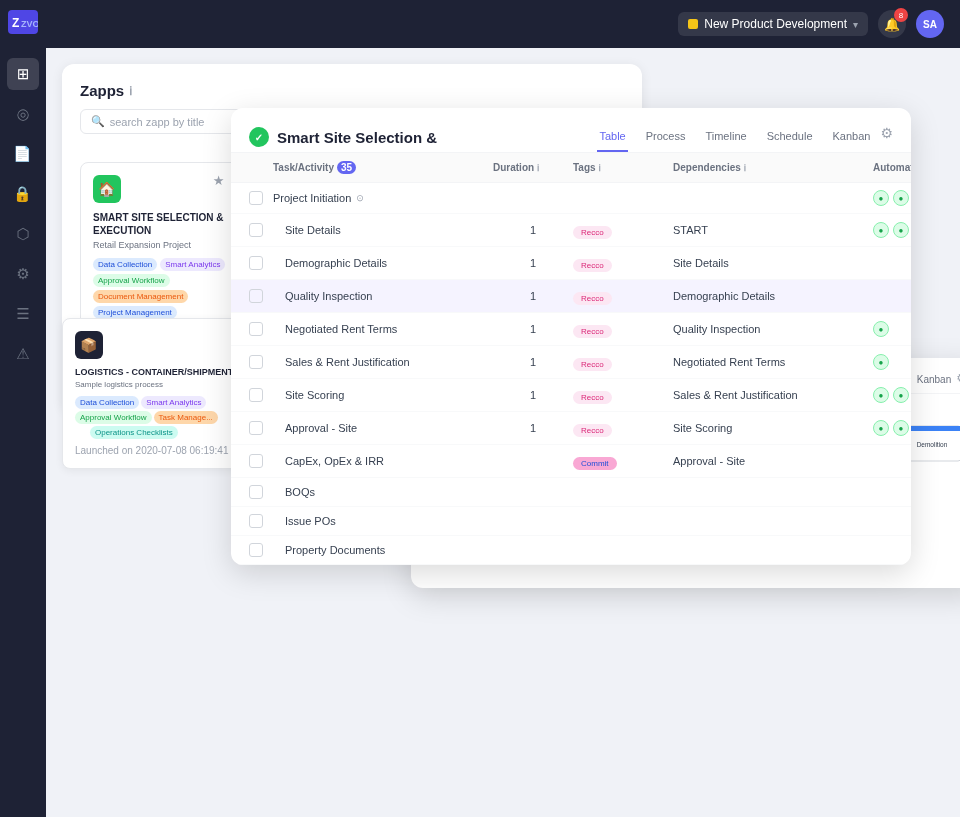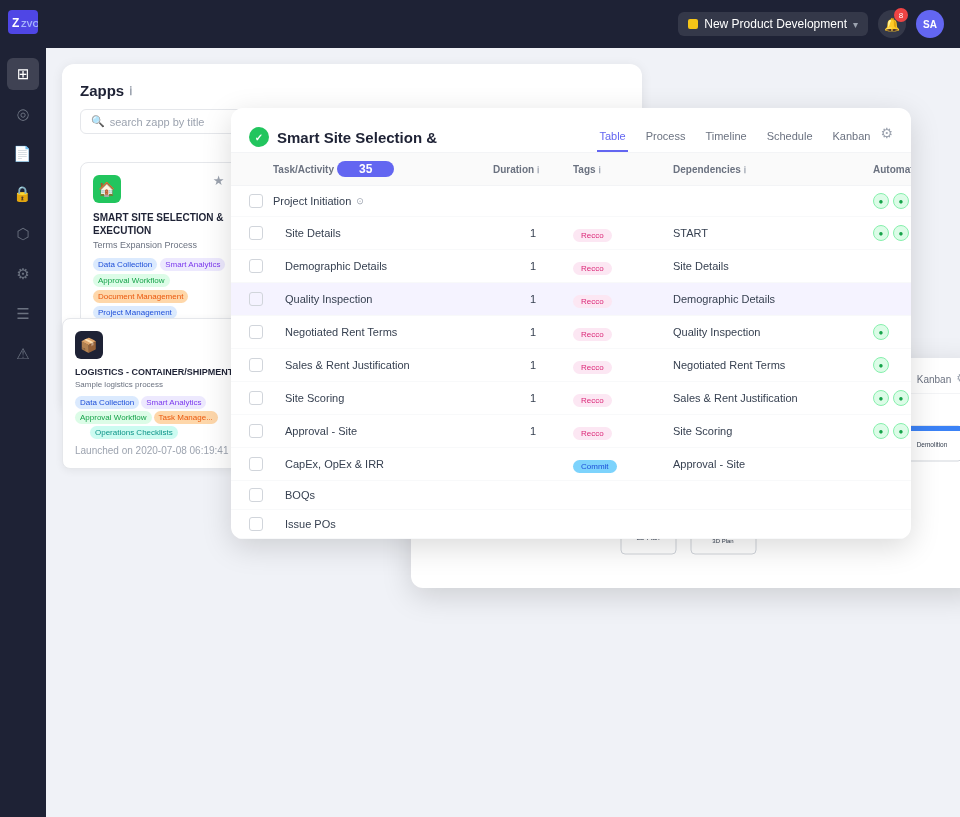--- a/index.html
+++ b/index.html
@@ -346,22 +346,22 @@
       font-size: 10px;
       font-weight: 600;
       color: #6b7280;
       display: flex;
       align-items: center;
       gap: 3px;
     }
     .th-badge {
       background: #6366f1;
       color: #fff;
-      font-size: 12px;
-      padding: 1px 22px;
+      font-size: 10px;
+      padding: 1px 4px;
       border-radius: 8px;
     }
     .th-info {
       font-size: 9px;
       color: #9ca3af;
     }
     .table-row-item {
       display: grid;
       grid-template-columns: 24px 220px 80px 100px 200px 120px;
       padding: 7px 18px;
@@ -390,21 +390,21 @@
       color: #374151;
       text-align: center;
     }
     .row-tag {
       font-size: 8px;
       padding: 2px 8px;
       border-radius: 10px;
       font-weight: 500;
     }
     .tag-recco { background: #fce7f3; color: #db2777; }
-    .tag-commit { background: #7dd3fc; color: #1d4ed8; }
+    .tag-commit { background: #f9a8d4; color: #1d4ed8; }
     .row-dep {
       font-size: 11px;
       color: #374151;
     }
     .row-auto {
       display: flex;
       gap: 4px;
       align-items: center;
     }
     .auto-dot {
@@ -552,21 +552,21 @@
         <span style="color:#9ca3af;">search zapp by title</span>
       </div>
       <div class="create-zapp-btn" style="position:static; margin-left:auto;">Create zapp</div>
     </div>
     <div class="zapp-cards">
 
       <div class="zapp-card">
         <div class="zapp-icon green">🏠</div>
         <span class="zapp-star">★</span>
         <div class="zapp-name">SMART SITE SELECTION &amp;<br>EXECUTION</div>
-        <div class="zapp-sub">Terms Expansion Process</div>
+        <div class="zapp-sub">Retail Expansion Project</div>
         <div class="zapp-tags">
           <span class="tag tag-blue">Data Collection</span>
           <span class="tag tag-purple">Smart Analytics</span>
           <span class="tag tag-green">Approval Workflow</span>
           <span class="tag tag-orange">Document Management</span>
           <span class="tag tag-blue">Project Management</span>
           <span class="tag tag-pink">Task Management</span>
           <span class="tag tag-teal">Operations Checklists</span>
         </div>
         <div class="zapp-launched">Launched on 2020-02-19 09:56:04</div>
@@ -777,20 +777,28 @@
 
       <div class="table-row-item">
         <div class="row-check"></div>
         <div class="row-name" style="padding-left:12px;">Issue POs</div>
         <div class="row-duration"></div>
         <div></div>
         <div class="row-dep"></div>
         <div class="row-auto"></div>
       </div>
 
+      <div class="table-row-item">
+        <div class="row-check"></div>
+        <div class="row-name" style="padding-left:12px;">Property Documents</div>
+        <div class="row-duration"></div>
+        <div></div>
+        <div class="row-dep"></div>
+        <div class="row-auto"></div>
+      </div>
 
     </div>
   </div>
 
   <div class="process-modal">
     <div class="process-header">
       <div class="process-title">
         <div class="process-dot"></div>
         <span>Smart Site Selection &amp; E</span>
       </div>

